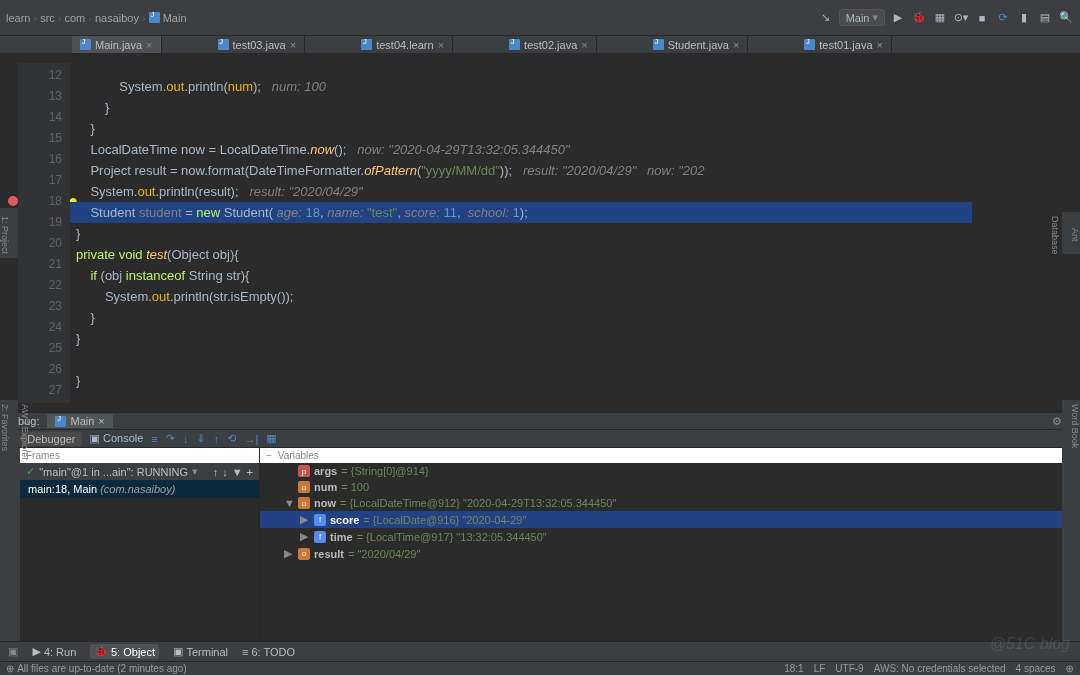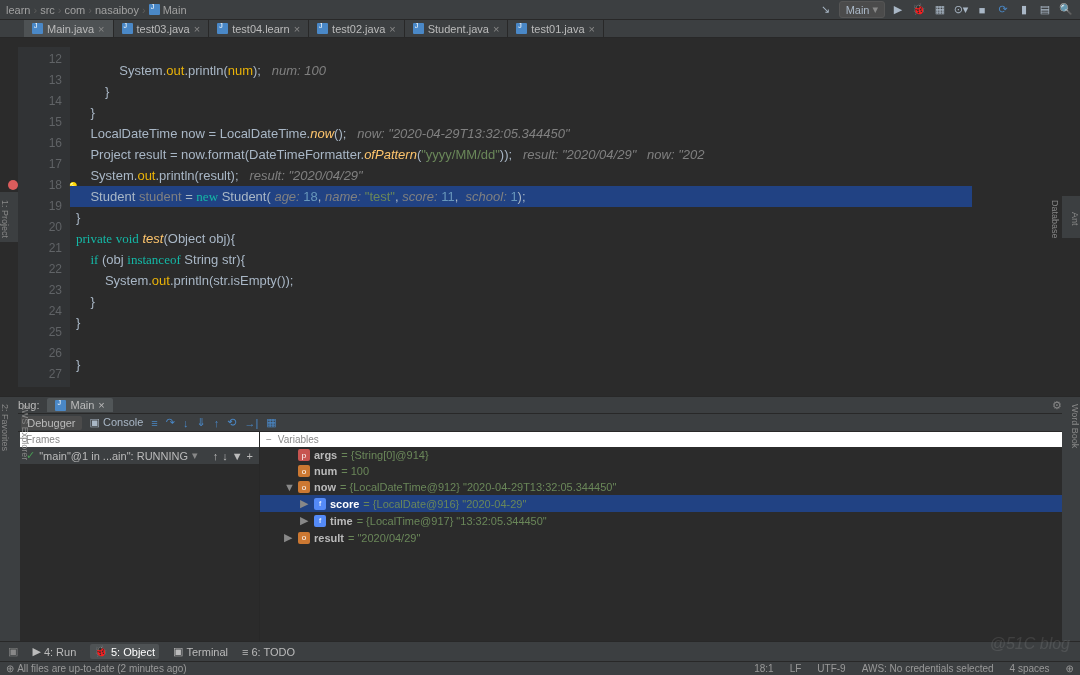--- a/index.html
+++ b/index.html
@@ -1,48 +1,48 @@
 <!DOCTYPE html>
 <html><head>
 <meta charset="utf-8">
 <style>
 * { margin: 0; padding: 0; box-sizing: border-box; font-family: -apple-system, "Segoe UI", sans-serif; }
 body { background: #2b2b2b; color: #a9b7c6; font-size: 11px; width: 1080px; height: 675px; overflow: hidden; position: relative; }
 
 
-.topbar { display: flex; align-items: center; height: 20px; background: #3c3f41; padding: 0 6px; border-bottom: 1px solid #282828; }
+.topbar { display: flex; align-items: center; height: 36px; background: #3c3f41; padding: 0 6px; border-bottom: 1px solid #282828; }
 .breadcrumb { display: flex; align-items: center; gap: 3px; font-size: 11px; color: #a1a1a1; }
 .breadcrumb .sep { color: #5c5c5c; }
 .spacer { flex: 1; }
 .tool-icons { display: flex; gap: 5px; align-items: center; }
 .tool-icons .btn { width: 16px; height: 16px; display: flex; align-items: center; justify-content: center; color: #a9b7c6; cursor: pointer; }
 .run-config { background: #4b4b4b; border: 1px solid #555; border-radius: 3px; padding: 1px 6px; font-size: 11px; color: #a9b7c6; display: flex; align-items: center; gap: 3px; }
 .green { color: #499c54; }
 .red { color: #c75450; }
 .blue { color: #4a88c7; }
 
 
 .tabs { display: flex; height: 18px; background: #3c3f41; border-bottom: 1px solid #282828; padding-left: 24px; }
-.tab { display: flex; align-items: center; gap: 4px; padding: 0 8px; font-size: 11px; color: #bbbbbb; border-right: 1px solid #282828; cursor: pointer; }
+.tab { display: flex; align-items: center; gap: 4px; padding: 0 8px; font-size: 11px; color: #bbbbbb; border-right: 1px solid #282828; cursor: pointer; margin-left: 48px; }
 .tab.active { background: #4e5254; }
 .file-icon { width: 11px; height: 11px; background: #4a88c7; border-radius: 1px; display: inline-block; position: relative; }
 .file-icon::after { content: "J"; position: absolute; font-size: 7px; color: #fff; left: 2px; top: -1px; }
 .tab .close { color: #888; }
 
 
 .editor-wrap { display: flex; height: 358px; background: #2b2b2b; position: relative; align-items: center; }
 .side-tabs-l, .side-tabs-r { width: 18px; background: #3c3f41; font-size: 9px; color: #888; display: flex; flex-direction: column; align-items: center; gap: 10px; padding-top: 4px; writing-mode: vertical-lr; }
 .side-tabs-r { writing-mode: vertical-rl; }
 .gutter { width: 52px; background: #313335; text-align: right; padding: 2px 8px 2px 4px; font-family: "Menlo", "Consolas", monospace; font-size: 12px; color: #606366; line-height: 21px; }
 .gutter .bp { position: relative; }
 .gutter .bp::before { content: ""; position: absolute; left: -14px; top: 5px; width: 10px; height: 10px; background: #db5c5c; border-radius: 50%; }
 .gutter .bulb::after { content: "💡"; position: absolute; right: -18px; top: 2px; font-size: 10px; }
 .code { flex: 1; font-family: "Menlo", "Consolas", monospace; font-size: 13px; line-height: 21px; padding: 2px 6px; white-space: pre; overflow: hidden; position: relative; }
 .hl-line { background: #214283; display: inline-block; width: calc(100% + 12px); margin: 0 -6px; padding: 0 6px; }
-.kw { color: #14b8a6; font-family: Liberation Serif, serif; }
+.kw { color: #bef264; }
 .fn { color: #ffc66d; font-style: italic; }
 .str { color: #6a8759; }
 .num { color: #6897bb; }
 .fld { color: #eab308; }
 .cmt { color: #808080; font-style: italic; }
 .minimap { width: 90px; background: #313335; }
 
 
 .debug-header { height: 18px; background: #3c3f41; border-top: 1px solid #282828; border-bottom: 1px solid #282828; display: flex; align-items: center; padding: 0 4px; font-size: 11px; }
 .debug-header .lbl { color: #bbb; margin-right: 8px; }
@@ -67,21 +67,21 @@
 .vi-p { background: #c75450; }
 .vi-o { background: #cc7832; }
 .vi-f { background: #548af7; }
 .var-row .vv { color: #6a8759; }
 
 
 .bottom-tabs { position: absolute; left: 0; right: 0; bottom: 14px; height: 20px; background: #3c3f41; border-top: 1px solid #282828; display: flex; align-items: center; gap: 14px; padding: 0 8px; font-size: 11px; color: #bbb; }
 .bottom-tabs .bt { display: flex; gap: 3px; align-items: center; cursor: pointer; }
 .bottom-tabs .bt.active { color: #fff; background: #4e5254; padding: 1px 4px; border-radius: 2px; }
 .status-bar { position: absolute; left: 0; right: 0; bottom: 0; height: 14px; background: #3c3f41; display: flex; align-items: center; padding: 0 6px; font-size: 10px; color: #999; border-top: 1px solid #282828; }
-.status-bar .right { margin-left: auto; display: flex; gap: 16px; }
+.status-bar .right { margin-left: auto; display: flex; gap: 10px; }
 .watermark { position: absolute; right: 10px; bottom: 22px; color: rgba(255,255,255,0.1); font-size: 16px; font-style: italic; pointer-events: none; }
 </style>
 </head>
 <body>
 
 <div class="topbar">
   <div class="breadcrumb">
     <span>learn</span>
       <span class="sep">›</span>
     <span>src</span>
@@ -233,20 +233,23 @@
     <div class="panel-title">Frames</div>
     <div class="thread-row">
       <span class="green">✓</span>
         <span>"main"@1 in ...ain": RUNNING</span>
         <span style="color:#888">▾</span>
       <div class="spacer"></div>
       <span>↑</span>
       <span>↓</span>
       <span>▼</span>
       <span>+</span>
+    </div>
+    <div class="frame-row">
+      <span>main:18, Main </span><span class="pkg">(com.nasaiboy)</span>
     </div>
   </div>
   <div class="vars-panel">
     <div class="panel-title" style="display:flex;gap:6px">
         <span>−</span>
         <span>Variables</span>
       </div>
     <div id="vars-list">
         <div class="var-row" style="padding-left: 24px;">
           <span class="arrow"></span>

